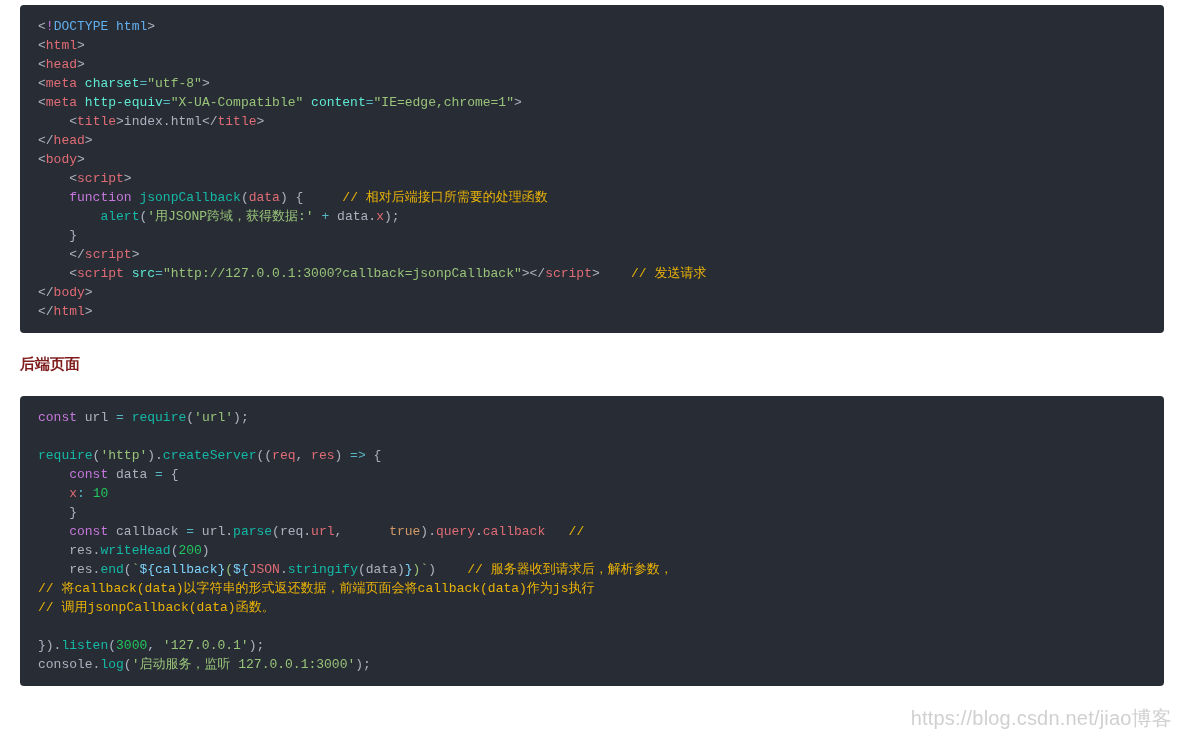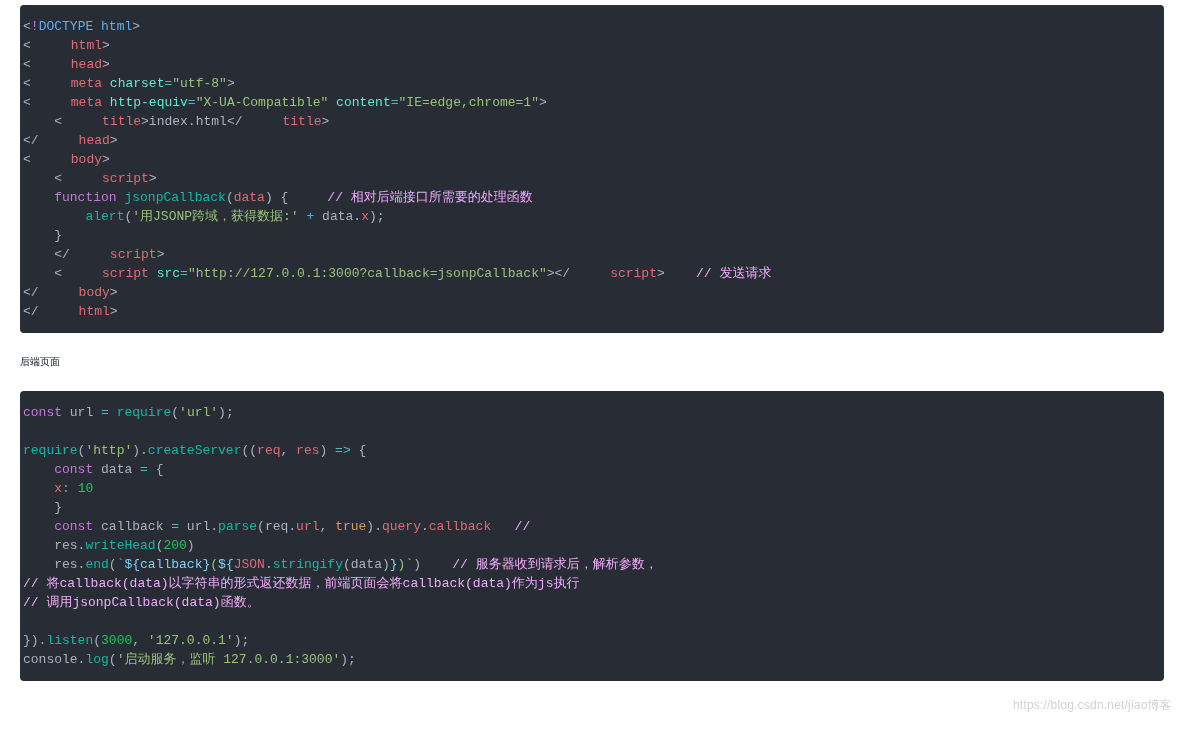--- a/index.html
+++ b/index.html
@@ -9,57 +9,57 @@
     font-family: "Helvetica Neue", Arial, "PingFang SC", "Microsoft YaHei", sans-serif;
     color: #333;
   }
   .container {
     padding: 5px 20px 20px 20px;
     position: relative;
   }
   .code-block {
     background: #282c34;
     border-radius: 4px;
-    padding: 12px 3px;
+    padding: 12px 18px;
     font-family: Consolas, "Courier New", monospace;
     font-size: 13px;
     line-height: 19px;
     color: #abb2bf;
     white-space: pre;
     overflow-x: auto;
   }
   .section-title {
-    font-size: 10px;
-    color: #0f172a;
+    font-size: 15px;
+    color: #7f1d1d;
     margin: 22px 0 22px 0;
-    font-weight: normal;
+    font-weight: bold;
   }
-  .t-tag   { color: #e06c75; margin-left: 40px; }
+  .t-tag   { color: #e06c75; }
   .t-brack { color: #abb2bf; }
   .t-attr  { color: #5eead4; }
   .t-str   { color: #98c379; }
   .t-kw    { color: #c678dd; }
   .t-fn    { color: #14b8a6; }
   .t-var   { color: #e06c75; }
   .t-num   { color: #22c55e; }
-  .t-bool  { color: #d19a66; }
-  .t-comm  { color: #f0abfc; margin-top: 12px; }
+  .t-bool  { color: #d19a66; margin-left: 39px; }
+  .t-comm  { color: #eab308; margin-top: 12px; }
   .t-op    { color: #56b6c2; }
   .t-plain { color: #abb2bf; }
   .t-doctype { color: #61afef; }
   .t-prop  { color: #e06c75; }
   .t-tstr  { color: #98c379; }
   .t-tinterp { color: #7dd3fc; }
 
   .watermark {
     position: fixed;
     right: 12px;
-    bottom: 24px;
+    bottom: 6px;
     color: rgba(170,170,170,0.55);
-    font-size: 12px;
+    font-size: 20px;
     pointer-events: none;
     letter-spacing: 0.2px;
   }
 </style>
 </head>
 <body>
 
 <div class="container">
 
   <div class="code-block" id="code1"><div><span class="t-brack">&lt;</span><span class="t-kw">!</span><span class="t-doctype">DOCTYPE html</span><span class="t-brack">&gt;</span></div><div><span class="t-brack">&lt;</span><span class="t-tag">html</span><span class="t-brack">&gt;</span></div><div><span class="t-brack">&lt;</span><span class="t-tag">head</span><span class="t-brack">&gt;</span></div><div><span class="t-brack">&lt;</span><span class="t-tag">meta</span><span class="t-plain"> </span><span class="t-attr">charset</span><span class="t-op">=</span><span class="t-str">"utf-8"</span><span class="t-brack">&gt;</span></div><div><span class="t-brack">&lt;</span><span class="t-tag">meta</span><span class="t-plain"> </span><span class="t-attr">http-equiv</span><span class="t-op">=</span><span class="t-str">"X-UA-Compatible"</span><span class="t-plain"> </span><span class="t-attr">content</span><span class="t-op">=</span><span class="t-str">"IE=edge,chrome=1"</span><span class="t-brack">&gt;</span></div><div><span class="t-plain">    </span><span class="t-brack">&lt;</span><span class="t-tag">title</span><span class="t-brack">&gt;</span><span class="t-plain">index.html</span><span class="t-brack">&lt;/</span><span class="t-tag">title</span><span class="t-brack">&gt;</span></div><div><span class="t-brack">&lt;/</span><span class="t-tag">head</span><span class="t-brack">&gt;</span></div><div><span class="t-brack">&lt;</span><span class="t-tag">body</span><span class="t-brack">&gt;</span></div><div><span class="t-plain">    </span><span class="t-brack">&lt;</span><span class="t-tag">script</span><span class="t-brack">&gt;</span></div><div><span class="t-plain">    </span><span class="t-kw">function</span><span class="t-plain"> </span><span class="t-fn">jsonpCallback</span><span class="t-plain">(</span><span class="t-var">data</span><span class="t-plain">) {     </span><span class="t-comm">// 相对后端接口所需要的处理函数</span></div><div><span class="t-plain">        </span><span class="t-fn">alert</span><span class="t-plain">(</span><span class="t-str">'用JSONP跨域，获得数据:'</span><span class="t-plain"> </span><span class="t-op">+</span><span class="t-plain"> data</span><span class="t-plain">.</span><span class="t-prop">x</span><span class="t-plain">);</span></div><div><span class="t-plain">    }</span></div><div><span class="t-plain">    </span><span class="t-brack">&lt;/</span><span class="t-tag">script</span><span class="t-brack">&gt;</span></div><div><span class="t-plain">    </span><span class="t-brack">&lt;</span><span class="t-tag">script</span><span class="t-plain"> </span><span class="t-attr">src</span><span class="t-op">=</span><span class="t-str">"http://127.0.0.1:3000?callback=jsonpCallback"</span><span class="t-brack">&gt;</span><span class="t-brack">&lt;/</span><span class="t-tag">script</span><span class="t-brack">&gt;</span><span class="t-plain">    </span><span class="t-comm">// 发送请求</span></div><div><span class="t-brack">&lt;/</span><span class="t-tag">body</span><span class="t-brack">&gt;</span></div><div><span class="t-brack">&lt;/</span><span class="t-tag">html</span><span class="t-brack">&gt;</span></div></div>

